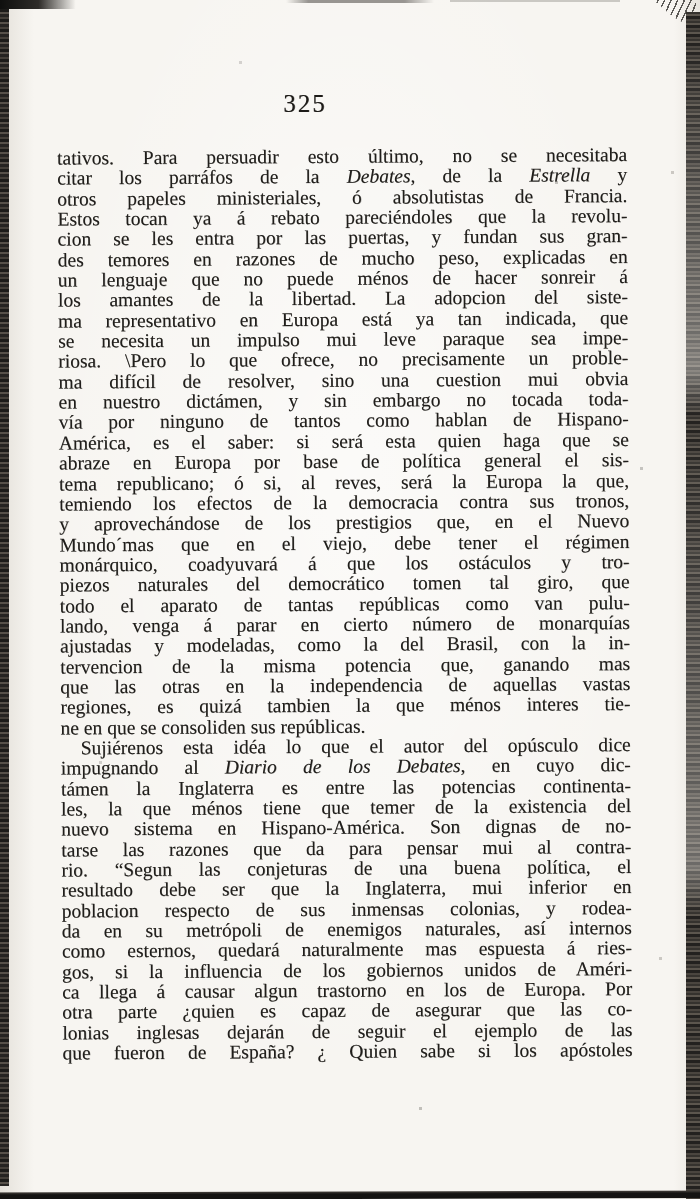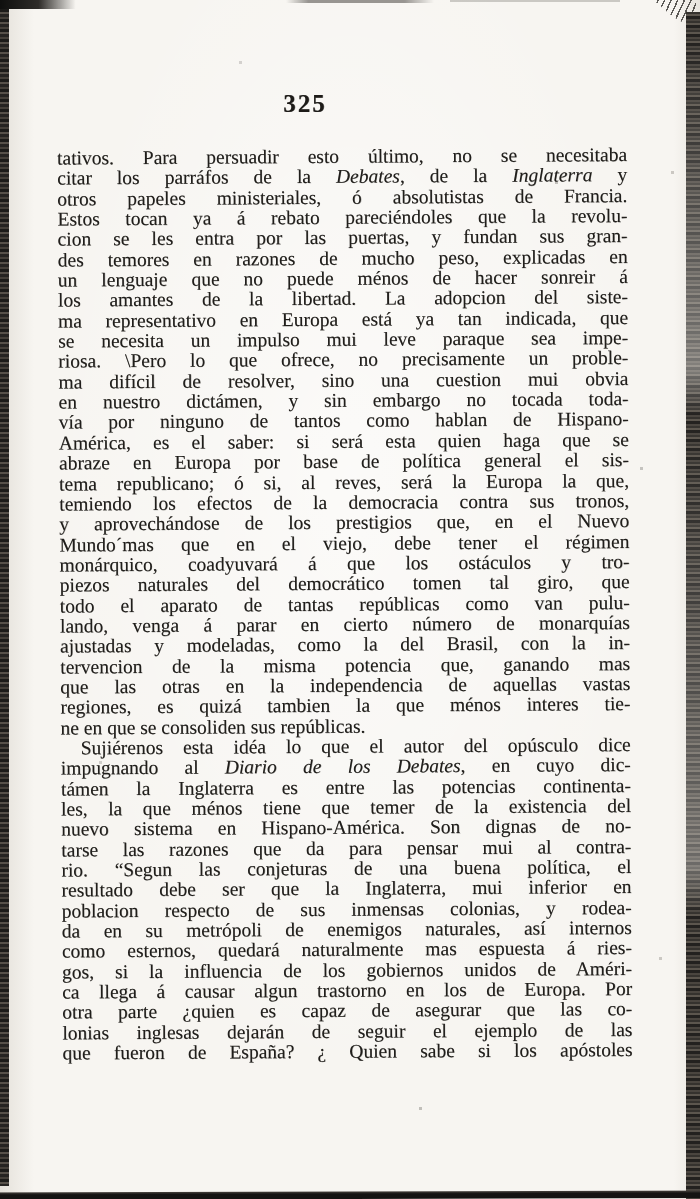--- a/index.html
+++ b/index.html
@@ -64,42 +64,42 @@
       641px 468px 0 1px rgba(70,66,60,.28),
       672px 172px 0 1px rgba(70,66,60,.25),
       100px  762px 0 1px rgba(70,66,60,.22),
       420px 1108px 0 1px rgba(70,66,60,.30),
       660px  958px 0 1px rgba(70,66,60,.25),
       240px   62px 0 1px rgba(70,66,60,.20);
   }
   
   .page-number{
     position:absolute;left:250px;top:90px;width:110px;
-    text-align:center;font-size:25px;font-weight:700;letter-spacing:2px;
+    text-align:center;font-size:25px;font-weight:400;letter-spacing:2px;
     color:#1d1b18;text-shadow:.4px .4px 0 rgba(29,27,24,.5);
   }
   .text-block{
     position:absolute;left:57px;top:145px;width:570px;
     font-size:19.5px;line-height:20.35px;color:#201e1b;
     text-shadow:.3px .3px 0 rgba(32,30,27,.45);
     transform:rotate(-0.35deg);transform-origin:top right;
   }
   .line{text-align:justify;text-align-last:justify;white-space:normal;}
   .line.short{text-align-last:left;}
   .line.indent{text-indent:20px;}
   .it{font-style:italic;}
 </style>
 </head>
 <body>
 
 <div class="page">
   <div class="page-number">325</div>
   <div class="text-block" id="text-block">
       <div class="line"><span>tativos.  Para persuadir esto último, no se necesitaba</span></div>
-      <div class="line"><span>citar los parráfos de la </span><span class="it">Debates</span><span>, de la </span><span class="it">Inglaterra</span><span> y</span></div>
+      <div class="line"><span>citar los parráfos de la </span><span class="it">Debates</span><span>, de la </span><span class="it">Estrella</span><span> y</span></div>
       <div class="line"><span>otros papeles ministeriales, ó absolutistas de Francia.</span></div>
       <div class="line"><span>Estos tocan ya á rebato pareciéndoles que la revolu-</span></div>
       <div class="line"><span>cion se les entra por las puertas, y fundan sus gran-</span></div>
       <div class="line"><span>des temores en razones de mucho peso, explicadas en</span></div>
       <div class="line"><span>un lenguaje que no puede ménos de hacer sonreir á</span></div>
       <div class="line"><span>los amantes de la libertad.  La adopcion del siste-</span></div>
       <div class="line"><span>ma representativo en Europa está ya tan indicada, que</span></div>
       <div class="line"><span>se necesita un impulso mui leve paraque sea impe-</span></div>
       <div class="line"><span>riosa. \Pero lo que ofrece, no precisamente un proble-</span></div>
       <div class="line"><span>ma difícil de resolver, sino una cuestion mui obvia</span></div>

